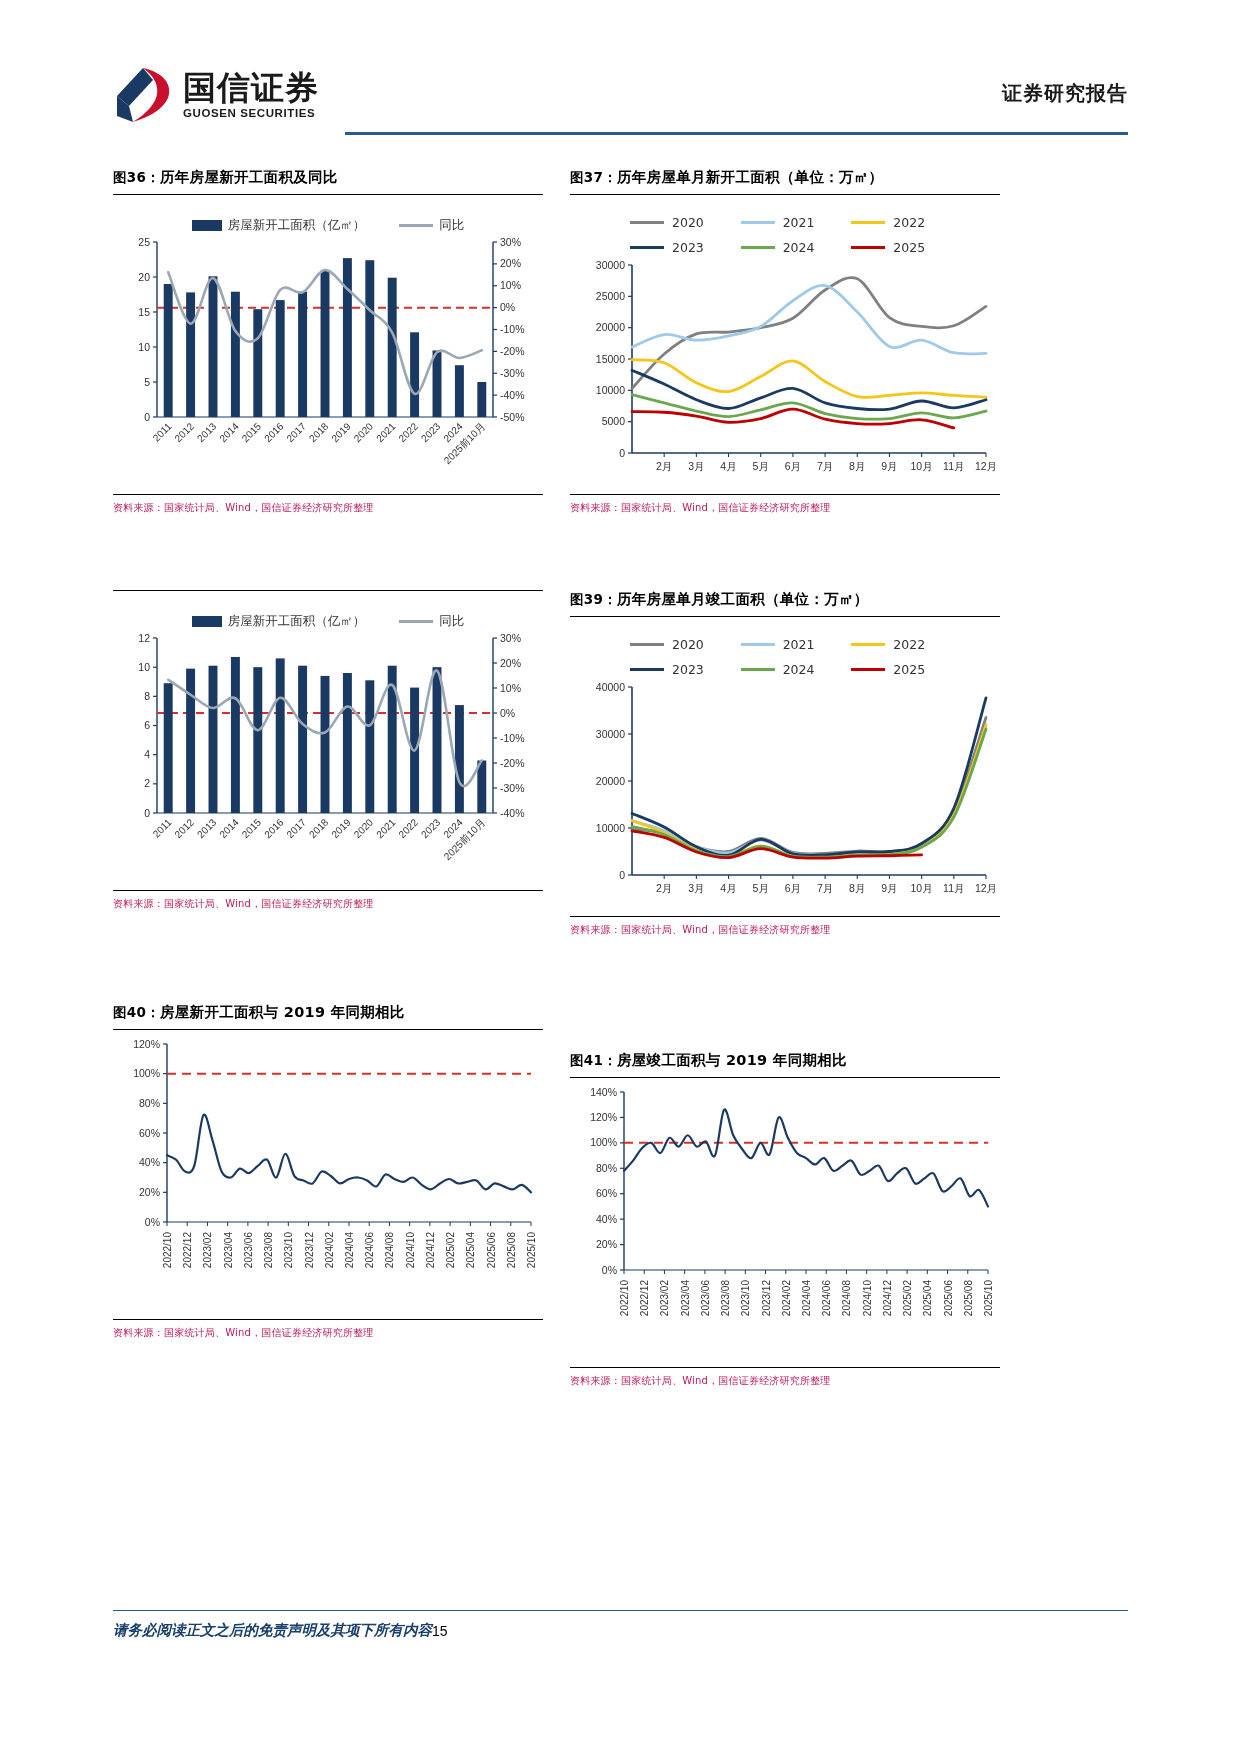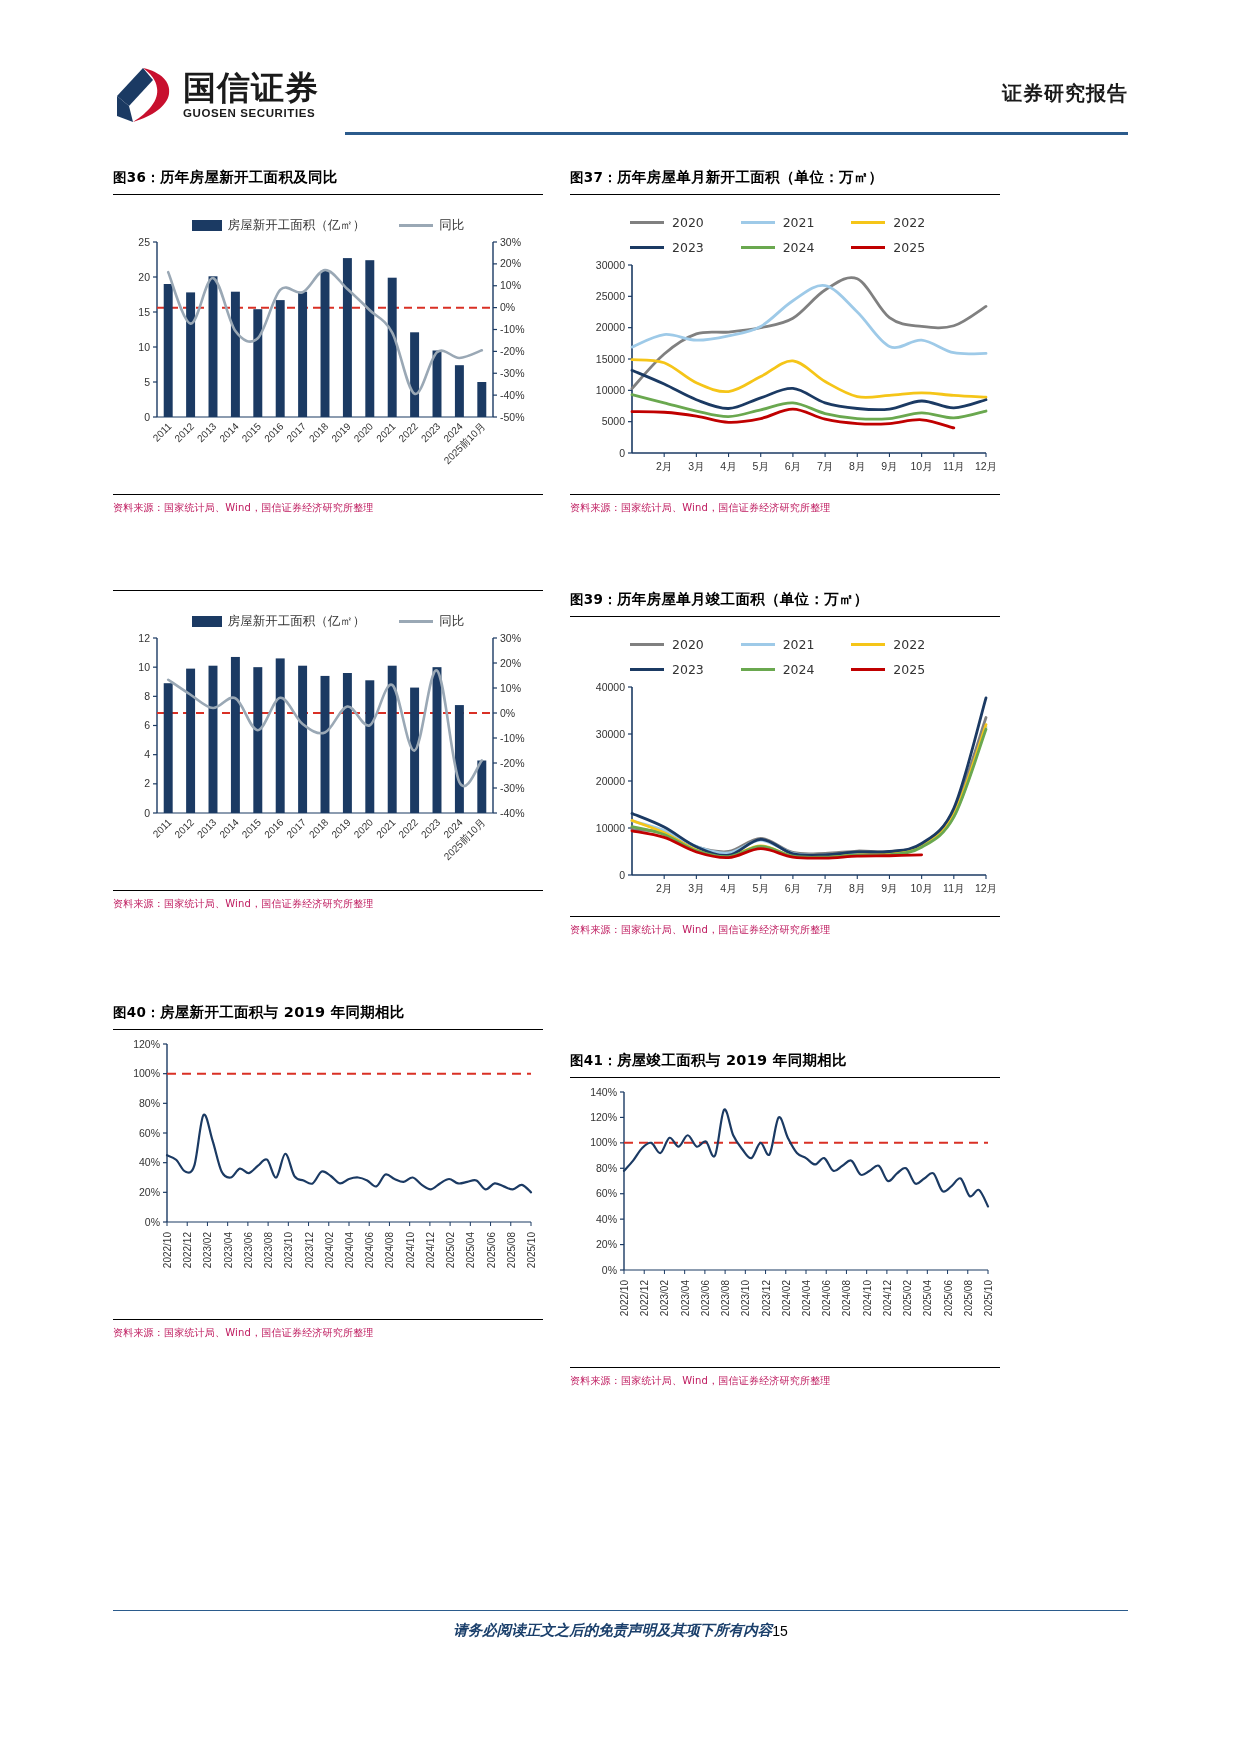--- a/index.html
+++ b/index.html
@@ -71,21 +71,21 @@
     font-family:"DejaVu Sans", sans-serif; font-size:12.5px; color:#333;
     padding:0 42px 0 60px;
   }
   .legend-grid .legend-item { gap:8px; }
 
   .chart-svg { display:block; }
   .foot {
     position:absolute; left:113px; top:1610px; width:1015px;
   }
   .foot-rule { border-top:1.6px solid #2b5b8c; }
-  .foot-inner { display:flex; justify-content:center; align-items:center; padding-top:10px; }
+  .foot-inner { display:flex; justify-content:flex-start; align-items:center; padding-top:10px; }
   .foot-left { font-family:"DejaVu Sans", sans-serif; font-size:14.5px; font-weight:700; font-style:italic; color:#1a3f6b; }
   .foot-right { font-family:"Liberation Sans", sans-serif; font-size:14px; color:#000; }
 </style>
 </head>
 <body>
 
 <div class="page">
 
   <div class="header">
     <div class="logo">

